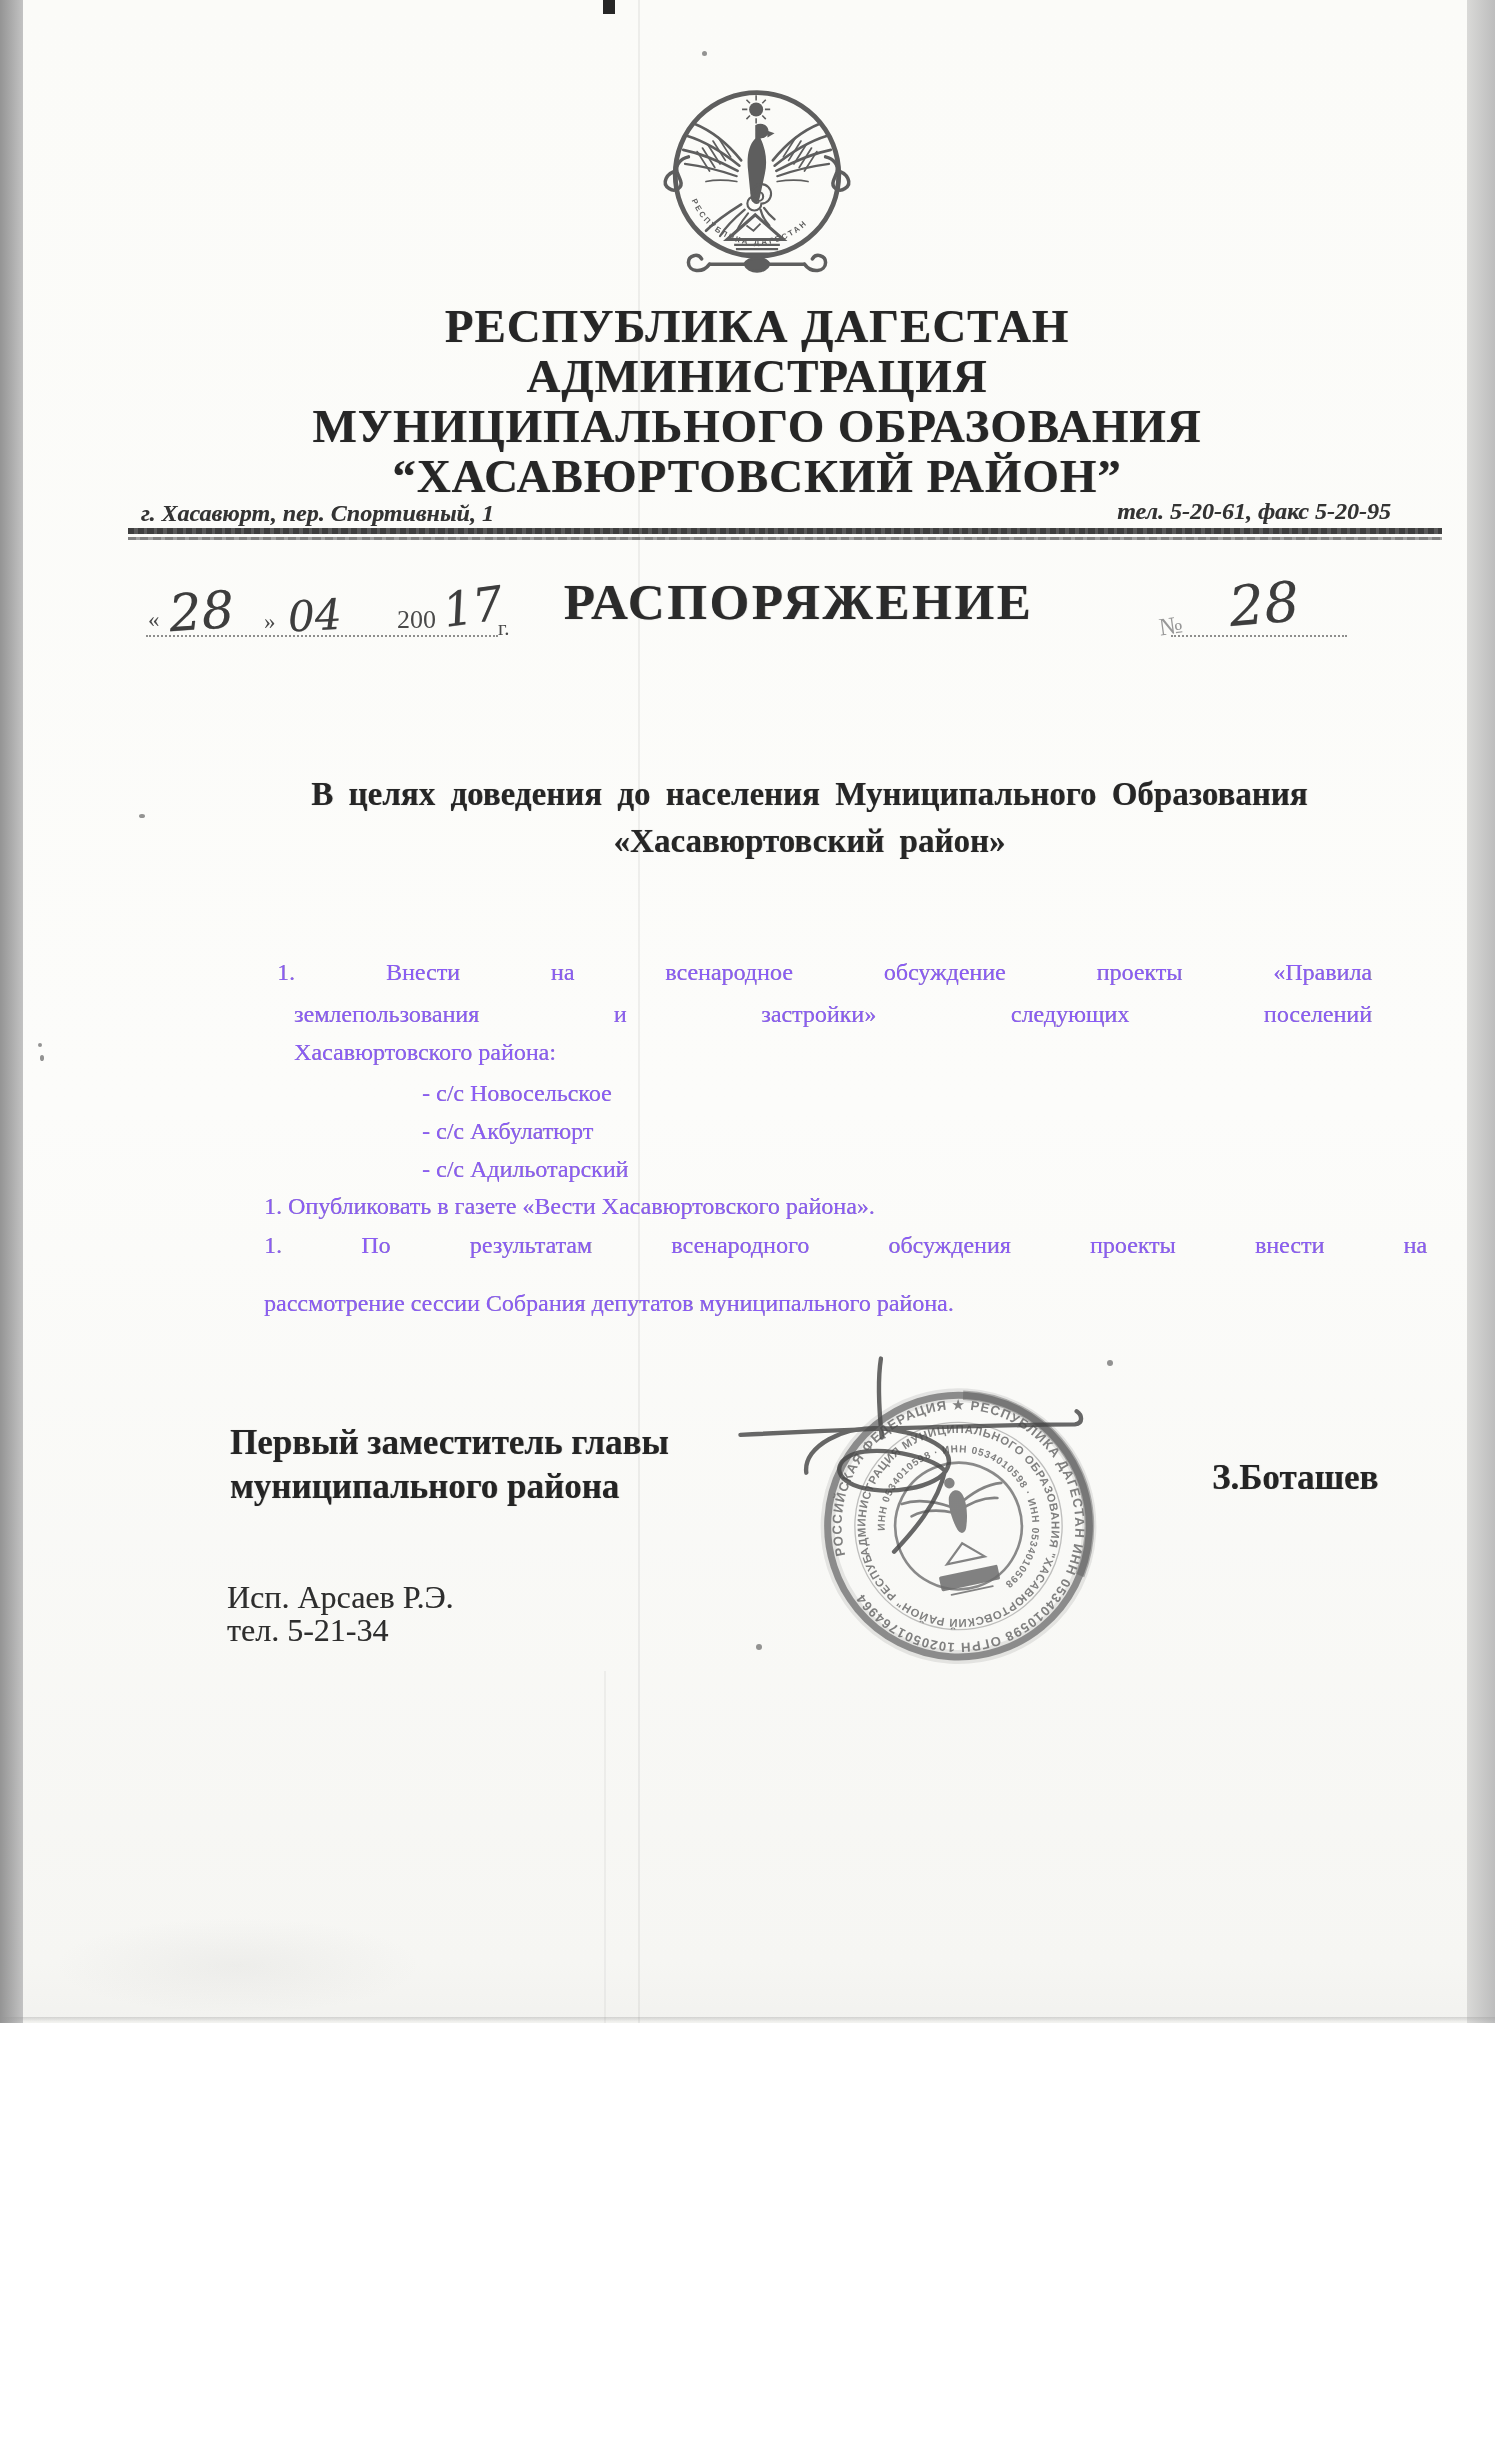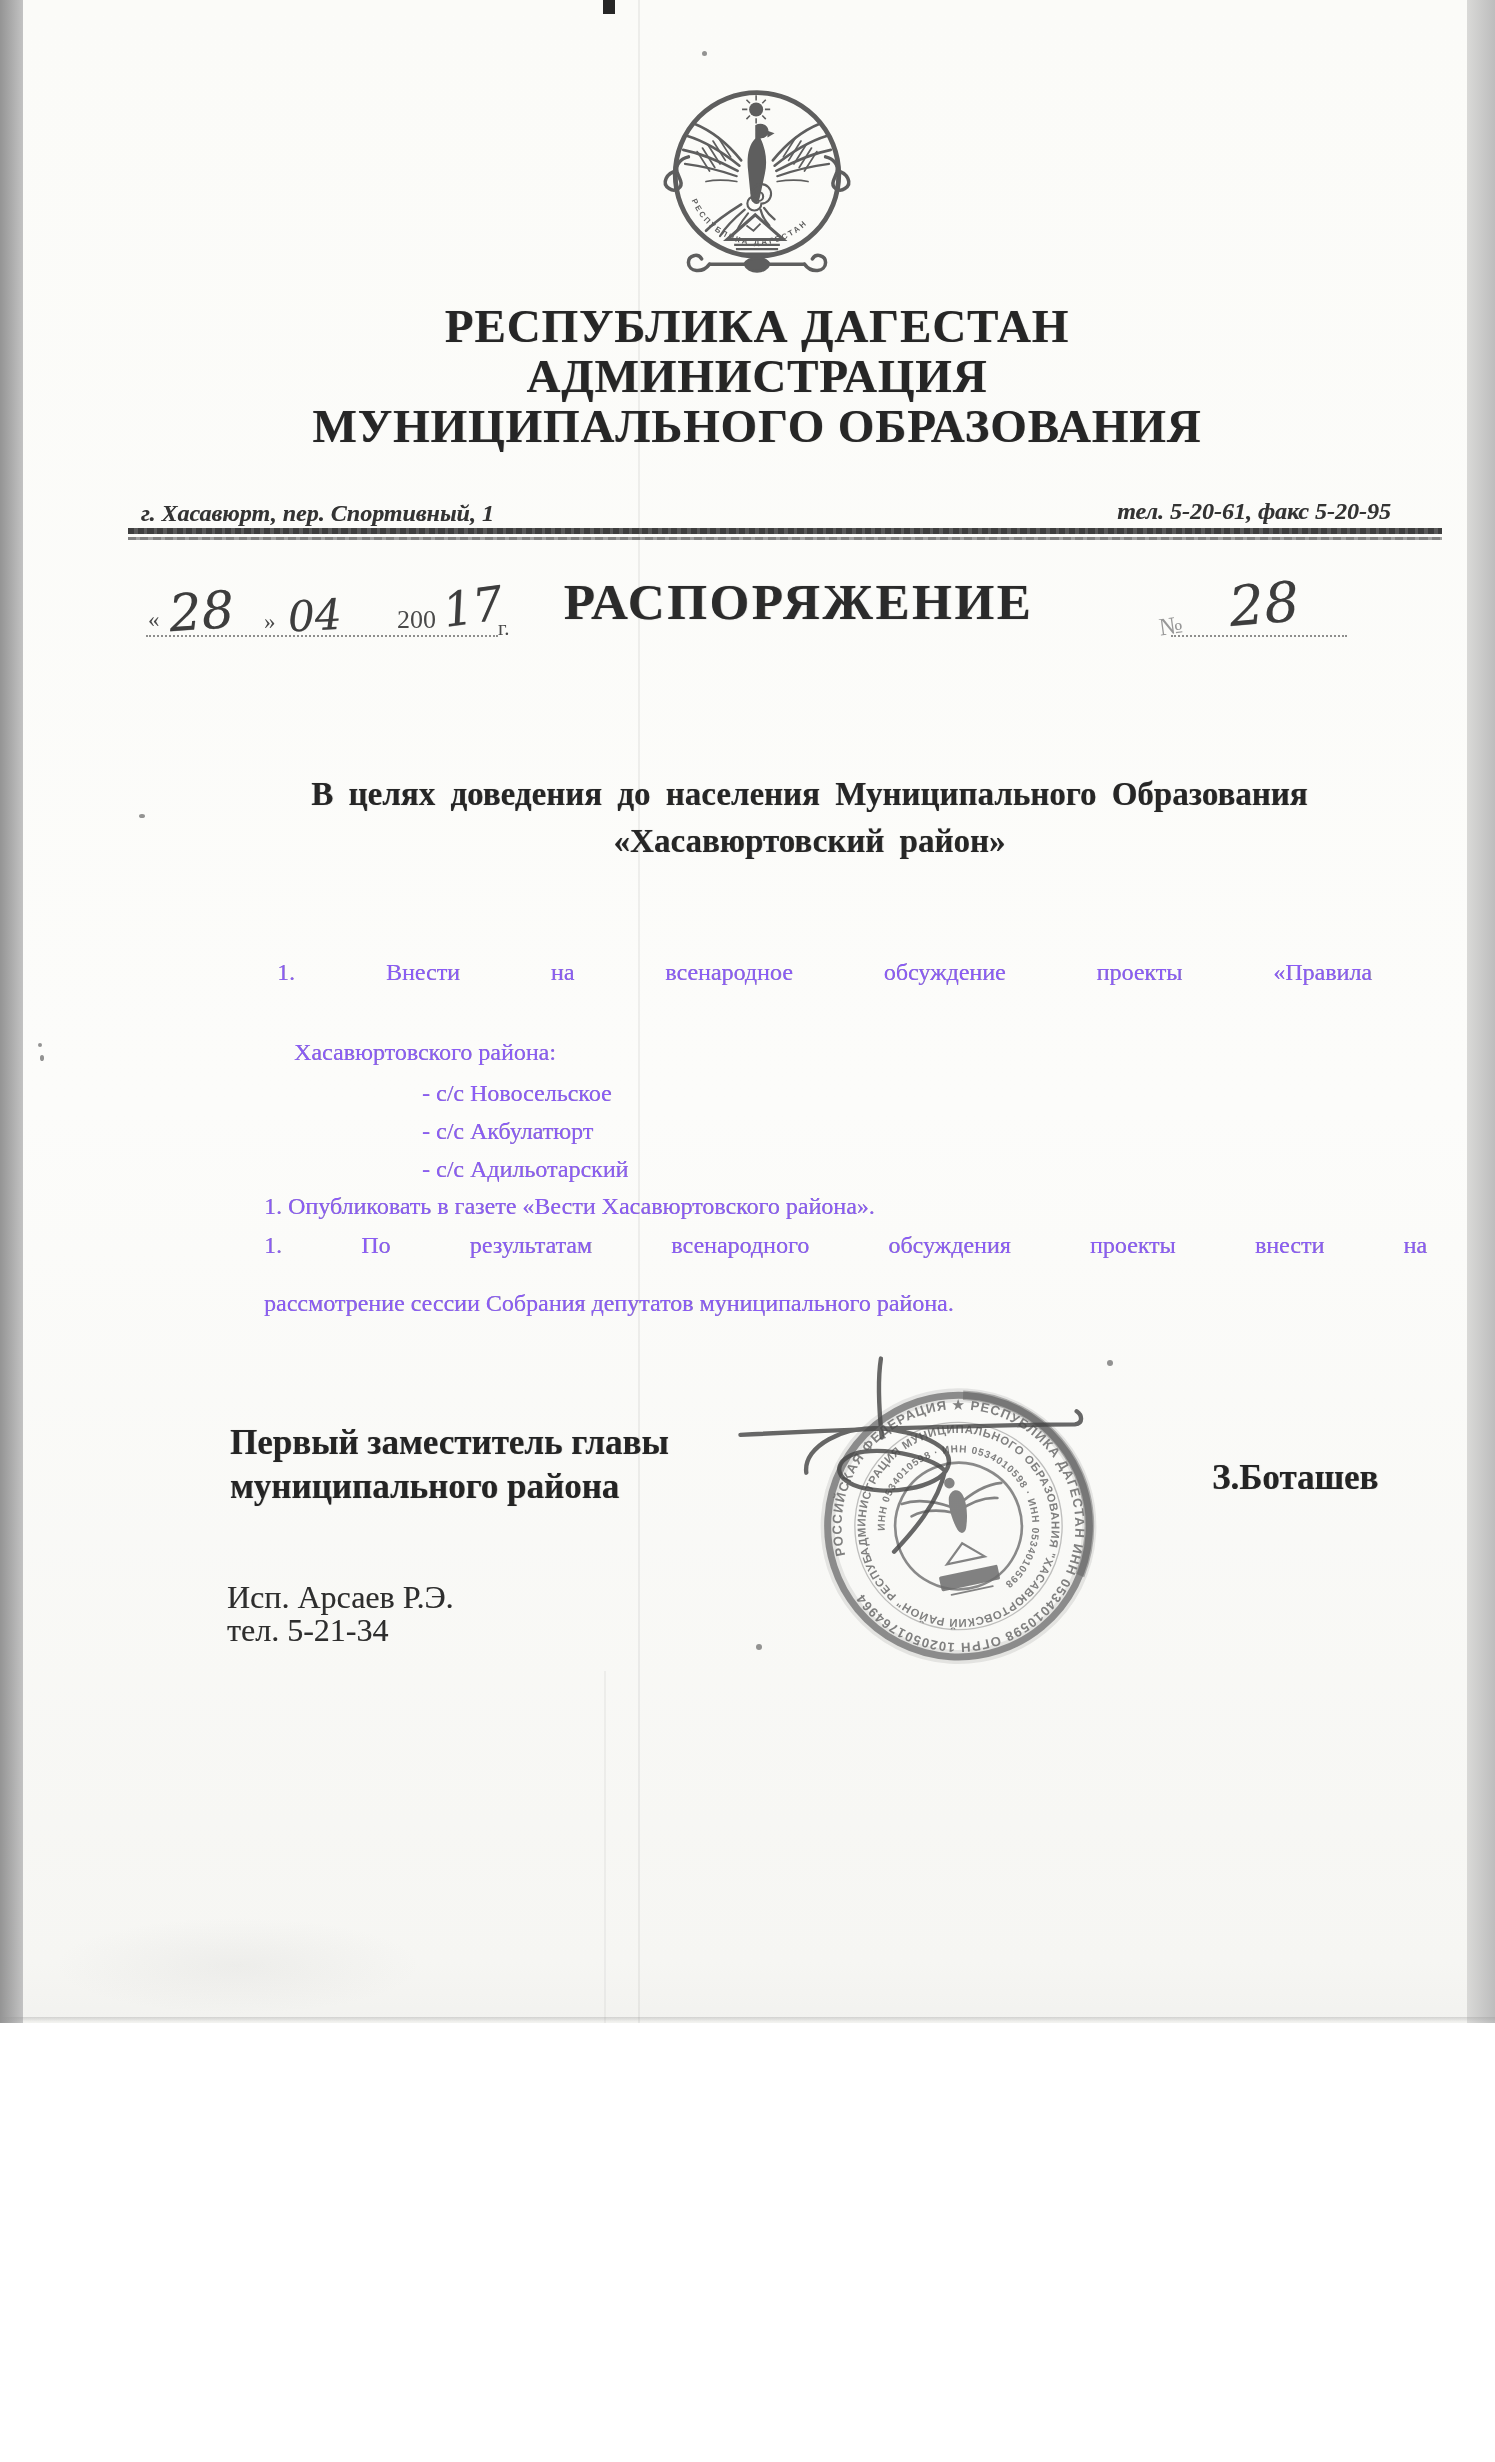--- a/index.html
+++ b/index.html
@@ -126,20 +126,21 @@
         <path id="embarc" d="M38,112 A80,80 0 0 0 198,112"></path>
       </defs>
     <text font-family="Liberation Sans, sans-serif" font-size="9" font-weight="bold" fill="#565656" letter-spacing="2.5">
       <textPath href="#embarc" startOffset="12%">РЕСПУБЛИКА  ДАГЕСТАН</textPath>
     </text>
   </svg>
 
   <div class="abs hdr" style="top:299px;">РЕСПУБЛИКА ДАГЕСТАН</div>
   <div class="abs hdr" style="top:349px;">АДМИНИСТРАЦИЯ</div>
   <div class="abs hdr" style="top:399px;text-align:center;">МУНИЦИПАЛЬНОГО  ОБРАЗОВАНИЯ</div>
+  <div class="abs hdr" style="top:449px;">“ХАСАВЮРТОВСКИЙ РАЙОН”</div>
   <div class="abs addr-row" style="left:141px;top:500px;font-weight:bold;">г. Хасавюрт, пер. Спортивный, 1</div>
   <div class="abs addr-row" style="right:104px;top:498px;font-weight:bold;">тел. 5-20-61,  факс 5-20-95</div>
   <div class="abs rule1"></div>
   <div class="abs rule2"></div>
 
   <div class="abs doc-title">РАСПОРЯЖЕНИЕ</div>
 
   <div class="abs printed-small" style="left:148px;top:607px;font-size:23px;">«</div>
   <div class="abs hand" style="left:169px;top:582px;font-size:51px;transform:rotate(-4deg);">28</div>
   <div class="abs printed-small" style="left:264px;top:609px;font-size:23px;">»</div>
@@ -150,20 +151,21 @@
   <div class="abs dotline" style="left:146px;top:635px;width:352px;"></div>
 
   <div class="abs printed-small" style="left:1159px;top:612px;font-size:24.6px;color:#989898;transform:rotate(-8deg);">№</div>
   <div class="abs hand" style="left:1229px;top:572px;font-size:55px;transform:rotate(-5deg);">28</div>
   <div class="abs dotline" style="left:1171px;top:635px;width:176px;"></div>
 
   <div class="abs intro" style="top:776px;">В целях доведения до населения Муниципального Образования</div>
   <div class="abs intro" style="top:823px;">«Хасавюртовский район»</div>
 
   <div class="abs body-line just" style="left:277px;top:959px;width:1095px;">1.&nbsp;Внести на всенародное обсуждение проекты «Правила</div>
+  <div class="abs body-line just" style="left:294px;top:1001px;width:1078px;">землепользования и застройки» следующих поселений</div>
   <div class="abs body-line" style="left:294px;top:1039px;">Хасавюртовского района:</div>
   <div class="abs body-line" style="left:422px;top:1080px;">- с/с Новосельское</div>
   <div class="abs body-line" style="left:422px;top:1118px;">- с/с Акбулатюрт</div>
   <div class="abs body-line" style="left:422px;top:1156px;">- с/с Адильотарский</div>
   <div class="abs body-line" style="left:264px;top:1193px;">1. Опубликовать в газете «Вести Хасавюртовского района».</div>
   <div class="abs body-line just" style="left:264px;top:1232px;width:1163px;">1. По результатам всенародного обсуждения проекты внести на</div>
   <div class="abs body-line" style="left:264px;top:1270px;margin-top:20px;">рассмотрение сессии Собрания депутатов муниципального района.</div>
 
   <div class="abs sig-bold" style="left:230px;top:1423px;">Первый заместитель главы</div>
   <div class="abs sig-bold" style="left:230px;top:1467px;">муниципального района</div>

